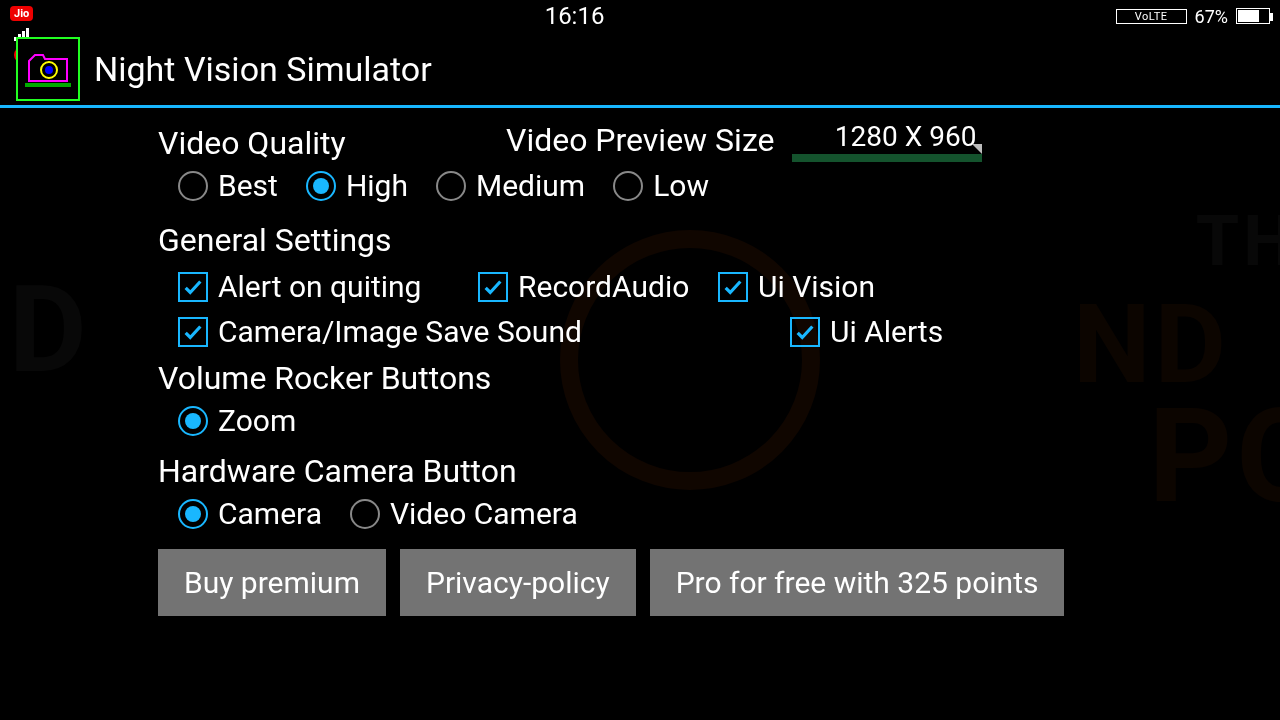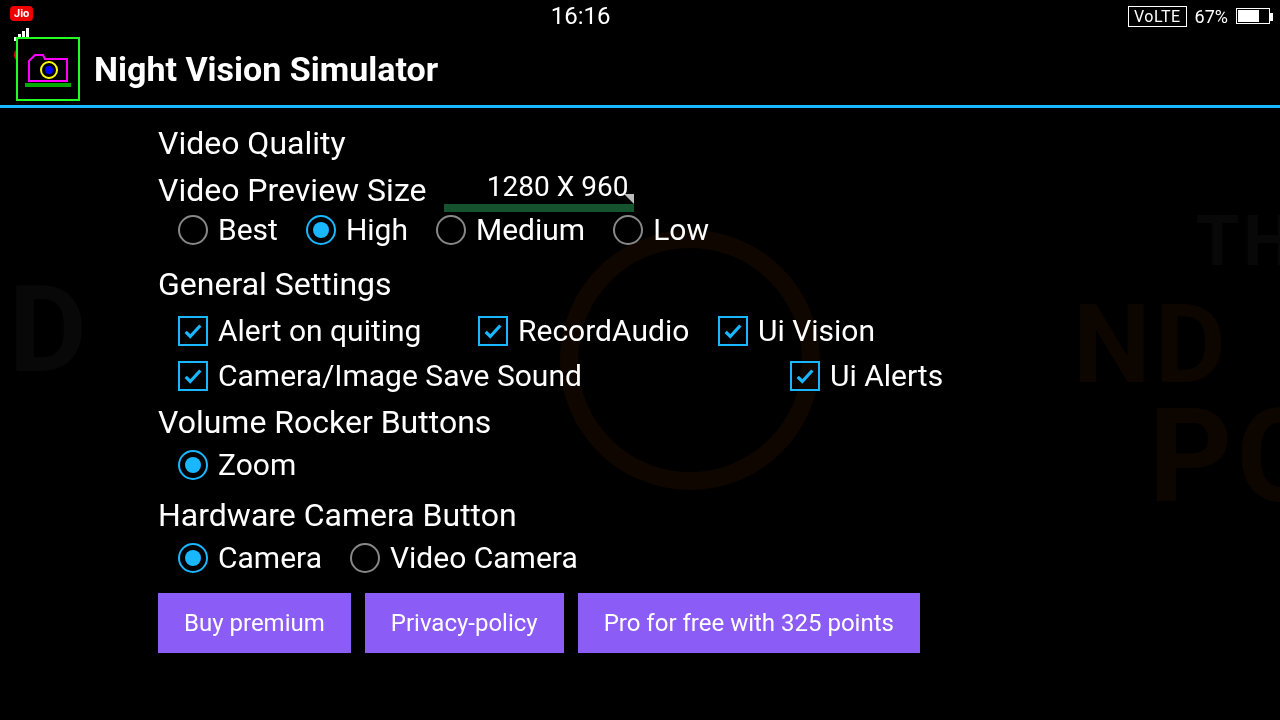--- a/index.html
+++ b/index.html
@@ -30,35 +30,35 @@
   .sig4g { font-size: 10px; line-height: 1; }
   .signal-bars { display: inline-flex; align-items: flex-end; gap: 1px; height: 14px; }
   .signal-bars span { width: 3px; background: #fff; display: inline-block; }
   .signal-bars span:nth-child(1){height:4px}.signal-bars span:nth-child(2){height:7px}
   .signal-bars span:nth-child(3){height:10px}.signal-bars span:nth-child(4){height:13px}
   .jio-badge { background: #e00; color: #fff; font-size: 11px; padding: 1px 4px; border-radius: 4px; font-weight: 700; }
   .voda { width: 16px; height: 16px; border-radius: 50%; background: #e00; position: relative; }
   .voda::after{content:"";position:absolute;left:3px;top:3px;width:6px;height:6px;border-radius:50%;background:#fff;}
   .status-center { font-size: 24px; }
   .status-right { display: flex; align-items: center; gap: 8px; }
-  .volte { border: 1.5px solid #fff; font-size: 16px; padding: 0 5px; letter-spacing: 0.5px; }
+  .volte { border: 1.5px solid #fff; font-size: 11px; padding: 0 18px; letter-spacing: 0.5px; }
   .battery { width: 34px; height: 16px; border: 1.5px solid #fff; position: relative; }
   .battery::after { content:""; position:absolute; right:-4px; top:4px; width:3px; height:8px; background:#fff; }
   .battery .fill { position:absolute; left:1px; top:1px; bottom:1px; width: 67%; background:#fff; }
 
   
   .app-bar {
     position: relative; z-index: 2;
     height: 76px; display: flex; align-items: center; gap: 14px; padding: 0 16px;
     border-bottom: 3px solid #18b7ff;
   }
   .app-icon {
     width: 64px; height: 64px; border: 2px solid #2f2; background: #000; display:flex; align-items:center; justify-content:center;
   }
-  .app-title { font-size: 34px; font-weight: bold; }
+  .app-title { font-size: 34px; }
 
   
   .panel { position: relative; z-index: 1; padding: 10px 0 0 158px; }
   .heading { font-size: 32px; margin-top: 6px; margin-bottom: 6px; }
   .radio-row, .check-row { display: flex; align-items: center; gap: 14px; flex-wrap: wrap; margin-left: 20px; }
 
   .radio {
     display: inline-flex; align-items: center; gap: 10px; margin-right: 14px; cursor: pointer;
   }
   .radio .circle {
@@ -71,21 +71,21 @@
   .check {
     display: inline-flex; align-items: center; gap: 10px; margin-right: 16px; cursor: pointer;
   }
   .check .box {
     width: 30px; height: 30px; border: 2.5px solid #19b7ff; display:flex; align-items:center; justify-content:center;
   }
   .check.checked .box svg { display:block; }
   .check .box svg { display:none; width:22px; height:22px; }
   .check .label { font-size: 30px; }
 
-  .top-row { display:flex; align-items: flex-start; flex-direction: column; }
+  .top-row { display:flex; align-items: flex-start; }
   .vq-block { width: 348px; }
   .vps-block { display:flex; align-items:center; gap: 18px; }
   .vps-label { font-size: 32px; }
   .dropdown {
     min-width: 190px; height: 44px; border-bottom: 8px solid #14532d; display:flex; align-items:center;
     justify-content: flex-end; padding: 0 6px 0 10px; font-size: 28px; cursor:pointer; position:relative;
   }
   .dropdown .tri {
     width: 0; height: 0; border-left: 10px solid transparent; border-top: 10px solid #bbb;
     position:absolute; right:0; bottom:0;
@@ -93,21 +93,21 @@
 
   .gs-grid { margin-left: 20px; }
   .gs-line { display:flex; align-items:center; margin: 10px 0; text-decoration: underline; }
   .col1 { width: 300px; }
   .col2 { width: 240px; }
   .col3 { width: 230px; }
   .wide { width: 612px; }
 
   .buttons { display:flex; gap: 14px; margin-top: 18px; }
   .btn {
-    background: #8b5cf6; color: #fff; font-size: 24px; padding: 16px 26px; border:none; cursor:pointer;
+    background: #737373; color: #fff; font-size: 30px; padding: 16px 26px; border:none; cursor:pointer;
   }
 </style>
 </head>
 <body>
 
 <div class="watermark">
   <div class="circle"></div>
   <div class="txt t1">ND</div>
   <div class="txt t2">THE</div>
   <div class="txt t4">ND</div>

